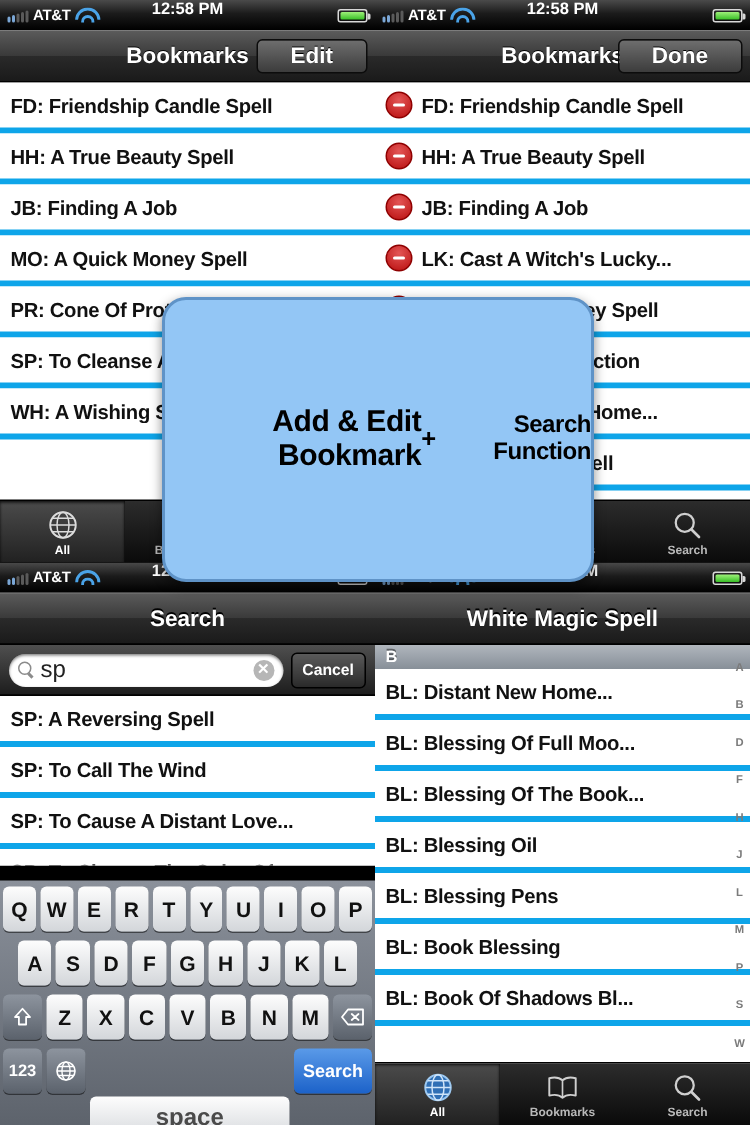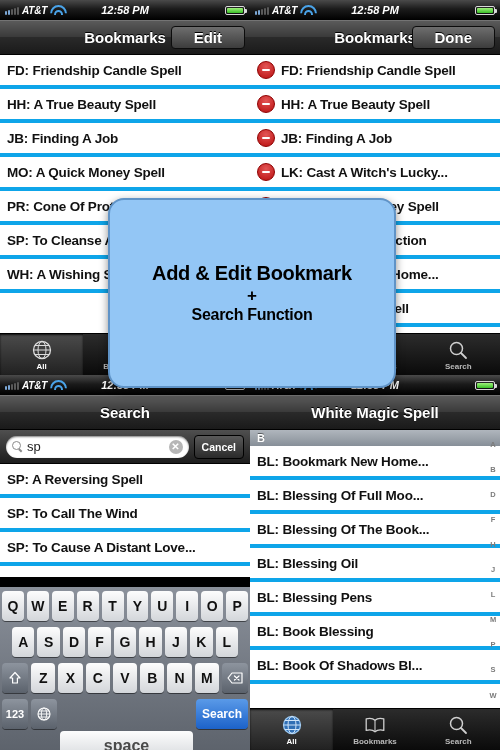--- a/index.html
+++ b/index.html
@@ -7,21 +7,21 @@
   .stage{position:relative;width:500px;height:750px;background:#000;}
 
   .phone{position:absolute;width:250px;height:375px;background:#000;overflow:hidden;}
   .p-tl{left:0;top:0;}
   .p-tr{left:250px;top:0;}
   .p-bl{left:0;top:375px;}
   .p-br{left:250px;top:375px;}
 
   
   .statusbar{position:relative;height:20px;background:linear-gradient(180deg,#4a4a4a 0%,#1b1b1b 45%,#000 100%);
-    display:flex;align-items:center;padding:0 5px;box-sizing:border-box;font-style:italic;}
+    display:flex;padding:0 5px;box-sizing:border-box;}
   .sb-left{display:flex;align-items:center;gap:3px;}
   .sig{display:flex;align-items:flex-end;gap:1px;height:9px;}
   .sig i{display:block;width:2px;background:#cfcfcf;border-radius:1px;}
   .sig i:nth-child(1){height:4px;background:#7ba7d6;}
   .sig i:nth-child(2){height:5px;background:#7ba7d6;}
   .sig i:nth-child(3){height:6px;background:#5a5a5a;}
   .sig i:nth-child(4){height:7px;background:#5a5a5a;}
   .sig i:nth-child(5){height:8px;background:#5a5a5a;}
   .carrier{color:#fff;font-size:10px;font-weight:bold;letter-spacing:-.2px;}
   .wifi{width:13px;height:10px;position:relative;}
@@ -66,21 +66,21 @@
 
   
   .searchbar{height:34px;display:flex;align-items:center;gap:5px;padding:0 6px;box-sizing:border-box;
     background:linear-gradient(180deg,#4f4f4f,#1d1d1d);border-bottom:1px solid #000;}
   .sfield{flex:1;height:22px;background:#fff;border-radius:11px;display:flex;align-items:center;
     padding:0 6px;box-sizing:border-box;gap:4px;box-shadow:inset 0 1px 2px rgba(0,0,0,.5);}
   .mag{width:11px;height:11px;flex:0 0 11px;position:relative;}
   .mag::before{content:"";position:absolute;left:0;top:0;width:7px;height:7px;border:1.6px solid #8b8b8b;border-radius:50%;}
   .mag::after{content:"";position:absolute;left:7px;top:7px;width:4px;height:1.6px;background:#8b8b8b;
     transform:rotate(45deg);transform-origin:left center;}
-  .sfield .qv{flex:1;font-size:13px;color:#222;}
+  .sfield .qv{flex:1;font-size:16px;color:#222;}
   .clearx{width:14px;height:14px;border-radius:50%;background:#b6b6b6;color:#fff;font-size:10px;
     display:flex;align-items:center;justify-content:center;font-weight:bold;line-height:1;}
   .cancelbtn{height:22px;padding:0 7px;display:flex;align-items:center;border-radius:4px;
     background:linear-gradient(180deg,#5a5a5a,#2a2a2a);border:1px solid #000;color:#fff;font-size:10.5px;font-weight:bold;}
 
   
   .sechdr{height:16px;display:flex;align-items:center;padding:0 7px;box-sizing:border-box;
     background:linear-gradient(180deg,#b0b6bd,#878f98);color:#fff;font-size:11px;font-weight:bold;
     text-shadow:0 -1px 0 rgba(0,0,0,.45);}
   .idxcol{position:absolute;right:0;top:0;width:14px;display:flex;flex-direction:column;
@@ -100,21 +100,21 @@
   .key.space{flex:2.7;font-size:16px;color:#4a4a4a;margin-top:32px;}
   .key.go{flex:0 0 52px;background:linear-gradient(180deg,#5a9ae8,#1c62c9);color:#fff;font-size:12px;}
   .key.num{flex:0 0 26px;font-size:11px;}
   .krow.r2{padding:0 10px;}
   .shift svg,.bksp svg{display:block;}
 
   
   .callout{position:absolute;left:108px;top:198px;width:284px;height:186px;
     background:#93c6f5;border:2px solid #5f93c7;border-radius:16px;
     box-shadow:0 3px 8px rgba(0,0,0,.45);
-    display:flex;flex-direction:column;align-items:center;justify-content:center;z-index:50;text-align:right;}
+    display:flex;align-items:center;justify-content:center;z-index:50;text-align:right;}
   .callout .l1{font-size:20px;font-weight:bold;color:#000;letter-spacing:-.3px;}
   .callout .l2{font-size:17px;font-weight:bold;color:#000;line-height:1.25;}
   .callout .l3{font-size:16px;font-weight:bold;color:#000;letter-spacing:-.3px;}
 </style>
 </head>
 <body>
 
 <div class="stage">
 
   <div class="phone p-tl">
@@ -425,21 +425,21 @@
             <i></i>
           </span>
       </div>
     </div>
     <div class="navbar">
       <span class="navtitle">White Magic Spell</span>
     </div>
     <div class="listwrap" style="height:280px">
       <div class="sechdr">B</div>
       <div class="row">
-          <span class="txt">BL: Bookmark New Home...</span>
+          <span class="txt">BL: Distant New Home...</span>
         </div>
       <div class="row">
           <span class="txt">BL: Blessing Of Full Moo...</span>
         </div>
       <div class="row">
           <span class="txt">BL: Blessing Of The Book...</span>
         </div>
       <div class="row">
           <span class="txt">BL: Blessing Oil</span>
         </div>

